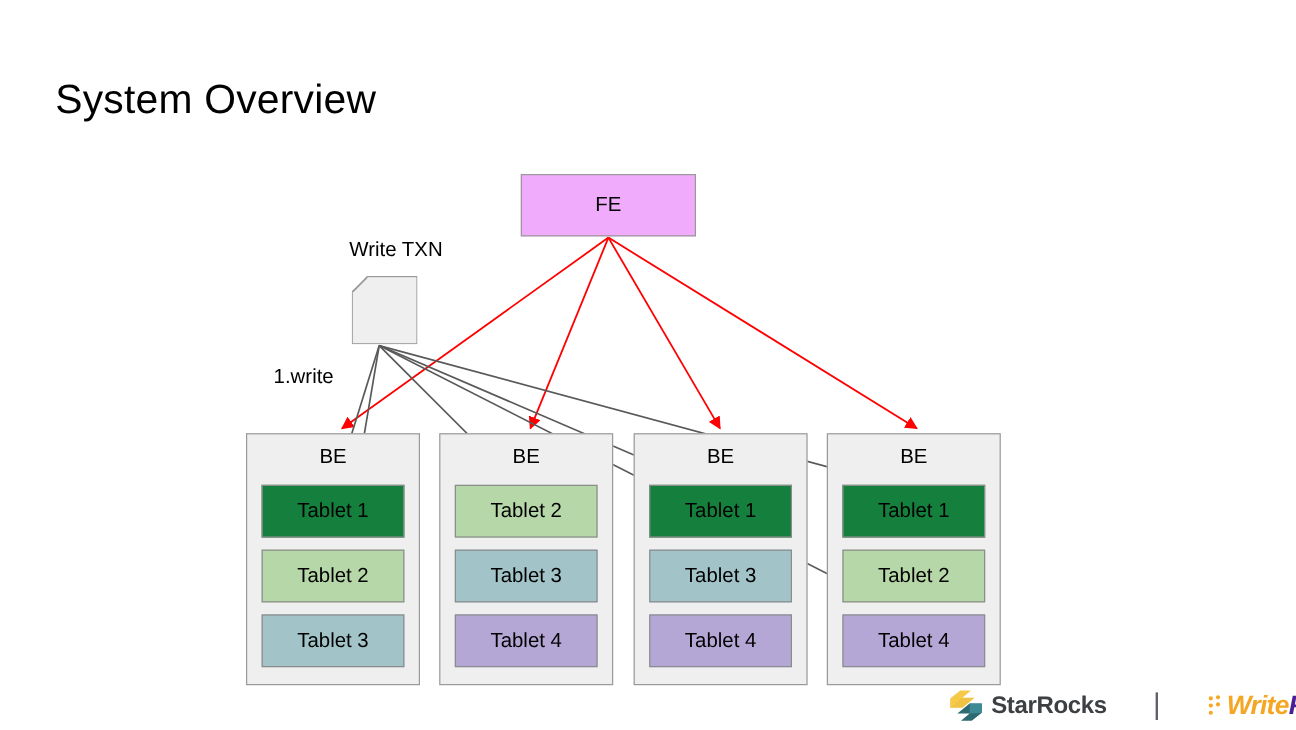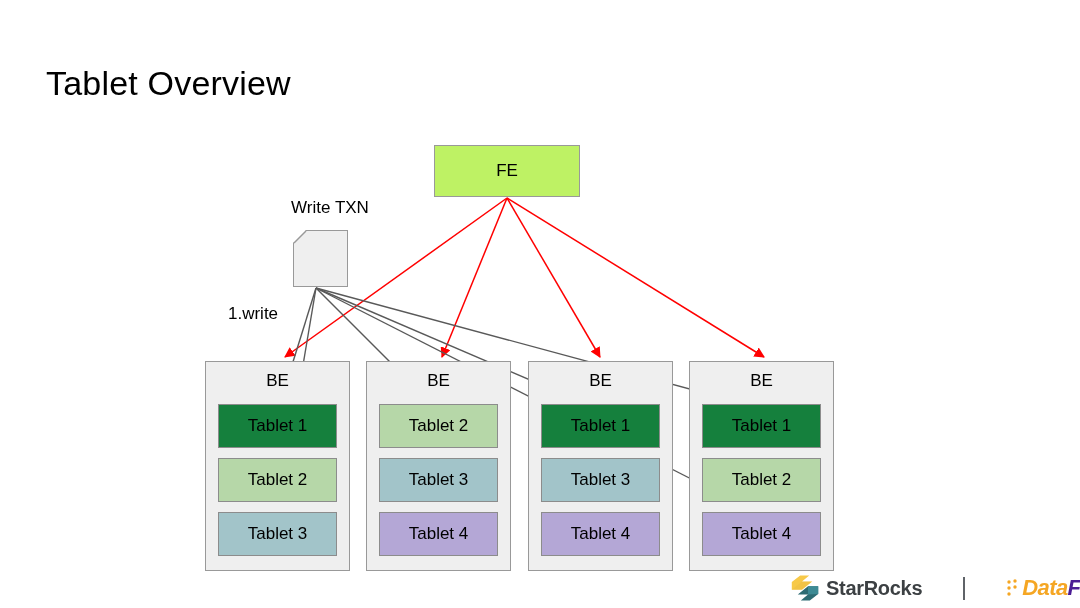--- a/index.html
+++ b/index.html
@@ -43,21 +43,21 @@
     position: absolute;
     left: 0; top: 0;
     width: 1080px;
     height: 608px;
     pointer-events: none;
   }
 
   
   .node-box {
     position: absolute;
-    background: #bef264;
+    background: #f0abfc;
     border: 1.5px solid #999999;
     box-sizing: border-box;
   }
 
   #fe-node {
     left: 434px;
     top: 145px;
     width: 146px;
     height: 52px;
   }
@@ -224,21 +224,21 @@
     line-height: 22px;
   }
   .df-data { color: #f5a623; }
   .df-fun  { color: #4c1d95; }
 </style>
 </head>
 <body>
 
 <div id="slide">
 
-  <div id="slide-title">Tablet Overview</div>
+  <div id="slide-title">System Overview</div>
 
   <svg id="connectors" viewBox="0 0 1080 608" width="1080" height="608">
     <defs>
       <marker id="arrow-red" viewBox="0 0 10 10" refX="9" refY="5" markerWidth="7" markerHeight="7" orient="auto-start-reverse">
         <path d="M 0 0 L 10 5 L 0 10 z" fill="#ff0000"></path>
       </marker>
       <marker id="arrow-gray" viewBox="0 0 10 10" refX="9" refY="5" markerWidth="7" markerHeight="7" orient="auto-start-reverse">
         <path d="M 0 0 L 10 5 L 0 10 z" fill="#595959"></path>
       </marker>
     </defs>
@@ -330,19 +330,19 @@
 
     <div id="datafun-logo">
       <svg id="datafun-mark" viewBox="0 0 15 22">
         <circle cx="3" cy="5" r="1.7" fill="#f5a623"></circle>
         <circle cx="9" cy="4" r="1.7" fill="#f5a623"></circle>
         <circle cx="3" cy="11" r="1.7" fill="#f5a623"></circle>
         <circle cx="9" cy="10" r="1.7" fill="#f5a623"></circle>
         <circle cx="3" cy="17" r="1.7" fill="#f5a623"></circle>
       </svg>
       <span id="datafun-wordmark">
-        <span class="df-data">Data</span><span class="df-fun">Fun.</span>
+        <span class="df-data">Write</span><span class="df-fun">Fun.</span>
       </span>
     </div>
 
   </div>
 
 </div>
 
 </body></html>

